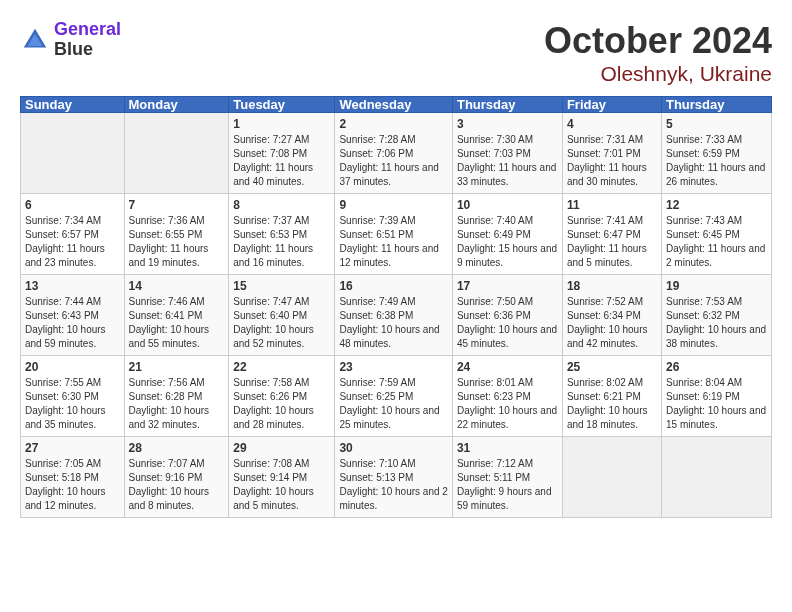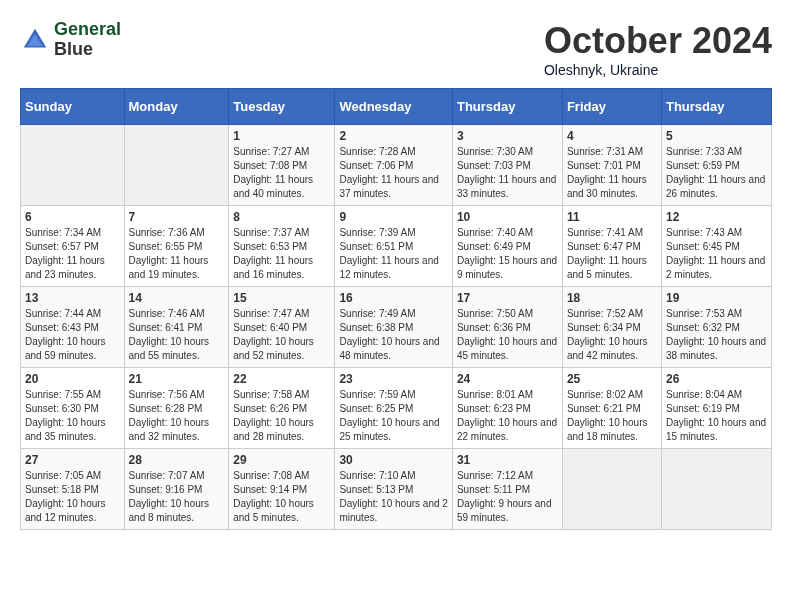--- a/index.html
+++ b/index.html
@@ -21,48 +21,48 @@
       align-items: center;
     }
     .logo-text {
       display: flex;
       flex-direction: column;
       font-size: 18px;
       font-weight: bold;
       color: #333;
       line-height: 1.1;
     }
-    .logo-text span:first-child { color: #14532d; text-align: right; }
+    .logo-text span:first-child { color: #6d28d9; text-align: right; }
     .logo-icon {
       width: 30px;
       height: 30px;
       margin-right: 4px;
     }
     .title-block {
-      text-align: left;
+      text-align: right;
     }
     .title-block h1 {
       font-size: 36px;
       font-weight: bold;
       color: #333;
     }
     .title-block h2 {
-      font-size: 14px;
+      font-size: 21px;
       font-weight: normal;
-      color: #0f172a;
+      color: #7f1d1d;
     }
     table {
       width: 100%;
       border-collapse: collapse;
       font-size: 11px;
     }
     thead tr th {
       background-color: #3a6bbf;
       color: #fff;
-      padding: 10px 4px;
+      padding: 0 4px;
       text-align: left;
       font-size: 13px;
       font-weight: bold;
       border: 1px solid #2a5aaa;
     }
     tbody tr td {
       border: 1px solid #ccc;
       padding: 4px 4px;
       vertical-align: top;
       min-height: 70px;

